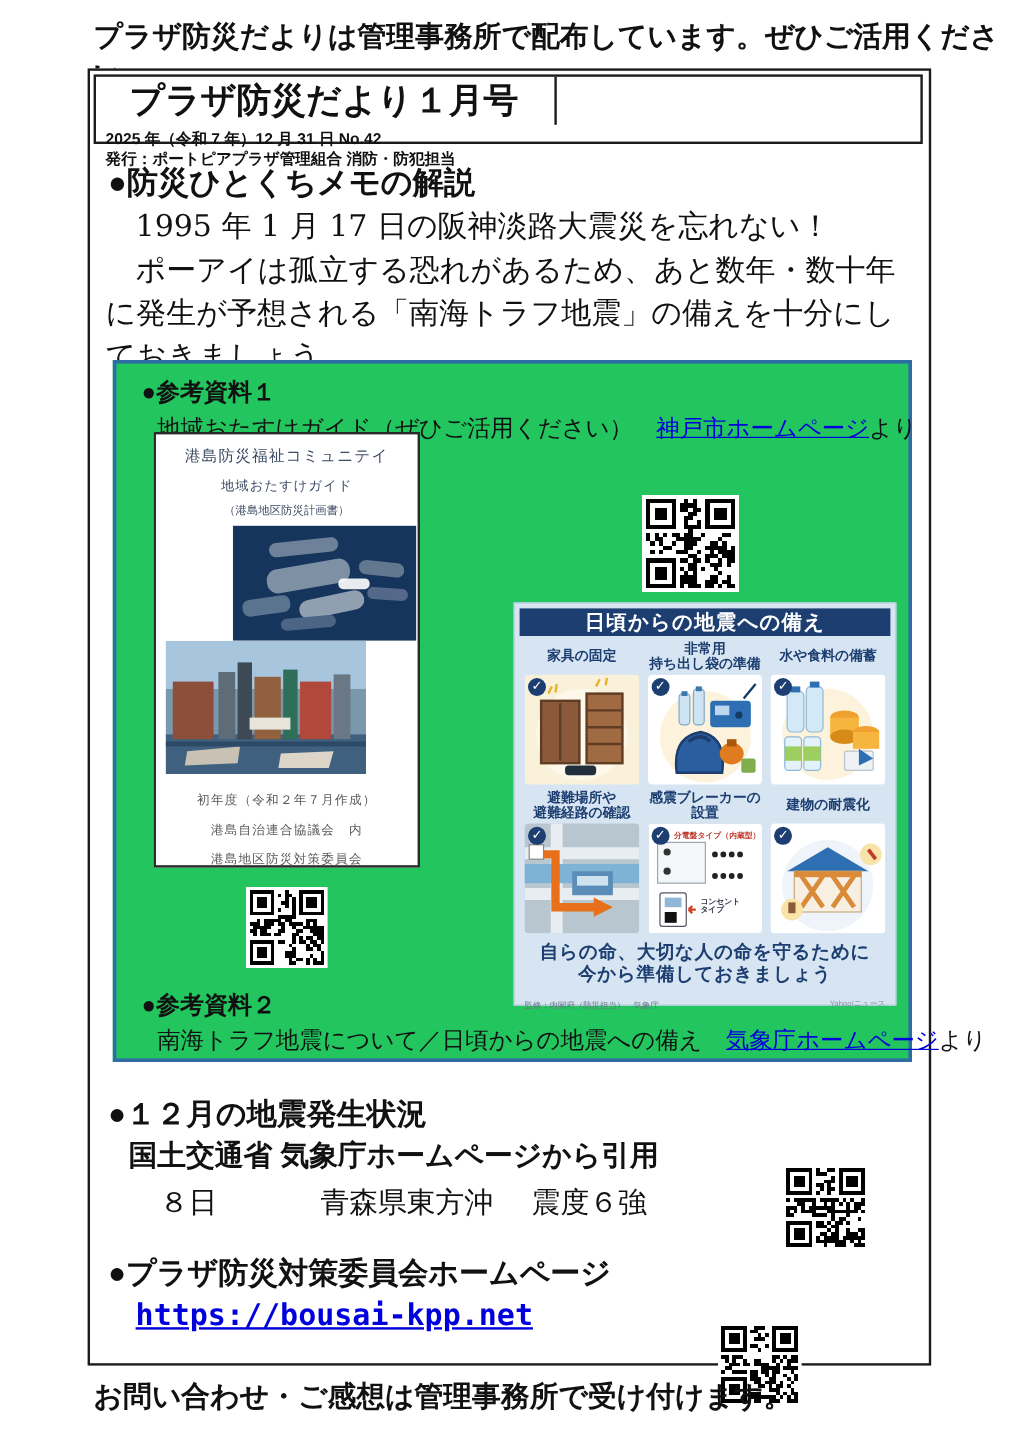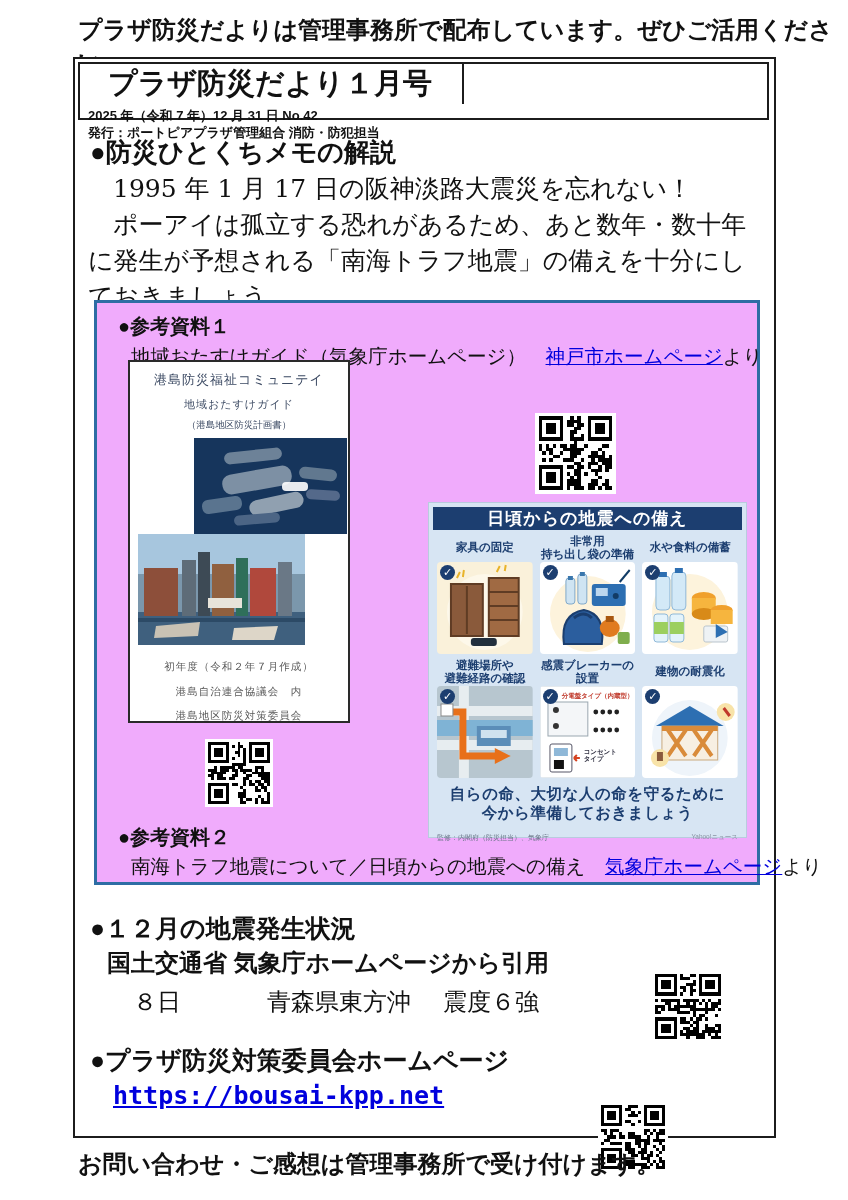--- a/index.html
+++ b/index.html
@@ -43,21 +43,21 @@
   }
   .memo-body {
     position:absolute; left:13px; top:112px; width:662px;
     font-size:25px; line-height:1.44;
   }
   .memo-body p { text-indent:1em; }
 
   
   .blue-box {
     position:absolute; left:19px; top:241px; width:666px; height:585px;
-    border:3px solid #2e6da4; background:#f0abfc;
+    border:3px solid #2e6da4; background:#22c55e;
   }
   .ref-heading { position:absolute; font-size:20px; font-weight:bold; }
   .ref1-heading { left:21px; top:10px; }
   .ref2-heading { left:21px; top:521px; }
   .ref-line { position:absolute; font-size:19.5px; white-space:nowrap; }
   .ref1-line { left:34px; top:40px; }
   .ref2-line { left:34px; top:550px; }
   a.doc-link, .doc-link { color:#0000dd; text-decoration:underline; cursor:pointer; }
 
   
@@ -165,21 +165,21 @@
   <div class="memo-heading sans">●防災ひとくちメモの解説</div>
   <div class="memo-body serif">
     <p>1995 年 1 月 17 日の阪神淡路大震災を忘れない！</p>
     <p>ポーアイは孤立する恐れがあるため、あと数年・数十年に発生が予想される「南海トラフ地震」の備えを十分にしておきましょう。</p>
   </div>
 
   <div class="blue-box">
 
     <div class="ref-heading ref1-heading sans">●参考資料１</div>
     <div class="ref-line ref1-line serif">
-      <span>地域おたすけガイド（気象庁ホームページ）　</span><span class="doc-link">神戸市ホームページ</span><span>より</span>
+      <span>地域おたすけガイド（ぜひご活用ください）　</span><span class="doc-link">神戸市ホームページ</span><span>より</span>
     </div>
 
     <div class="booklet serif">
       <div class="bk-line bk-line1">港島防災福祉コミュニテイ</div>
       <div class="bk-line bk-line2">地域おたすけガイド</div>
       <div class="bk-line bk-line3">（港島地区防災計画書）</div>
 
       <svg class="bk-photo bk-photo-aerial" viewBox="0 0 153 96" preserveAspectRatio="none">
         <rect width="153" height="96" fill="#16355c"></rect>
         <rect x="8" y="60" width="40" height="14" rx="6" fill="#5a748f" transform="rotate(-8 28 67)"></rect>

